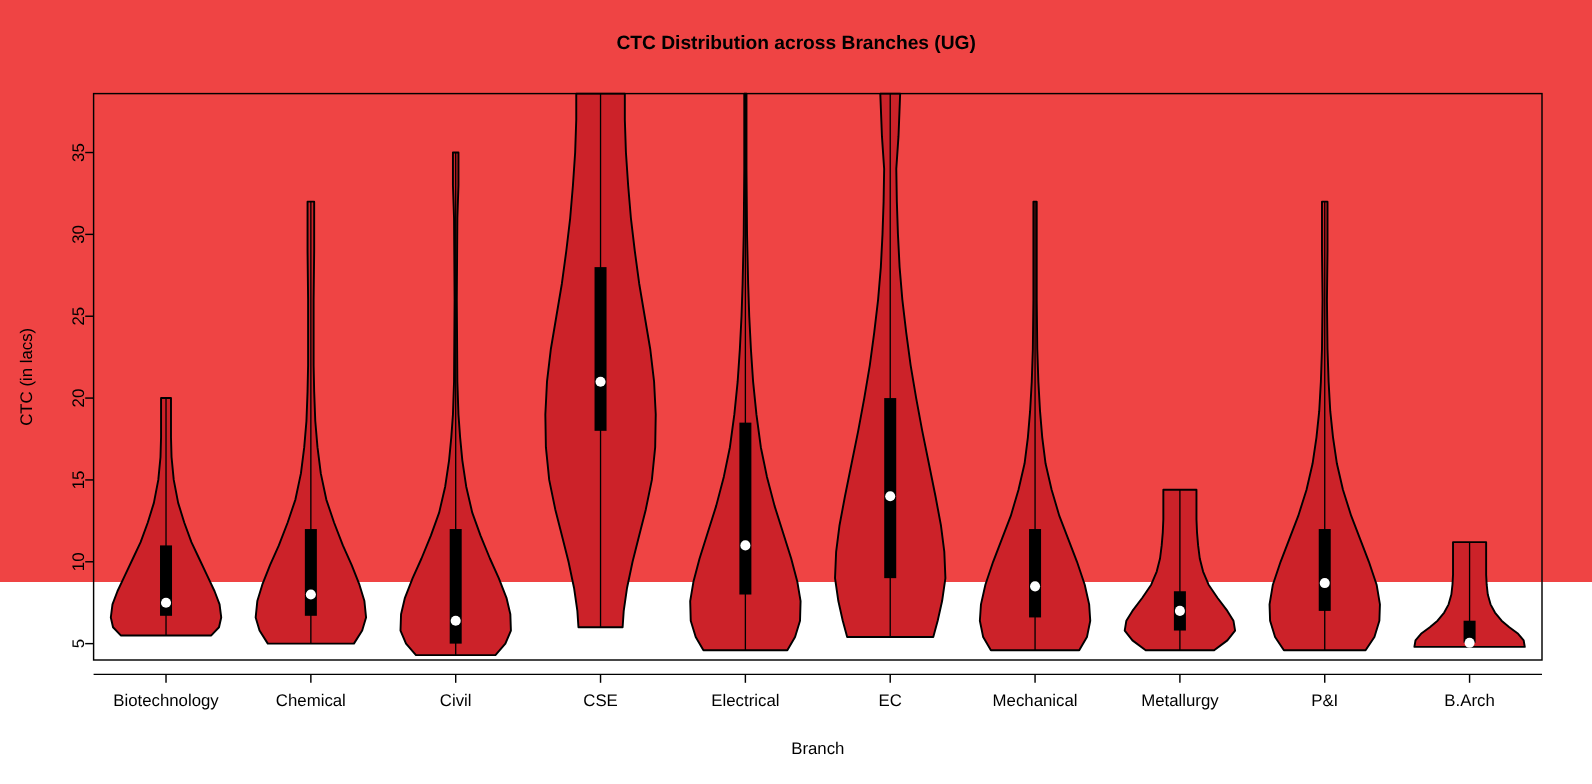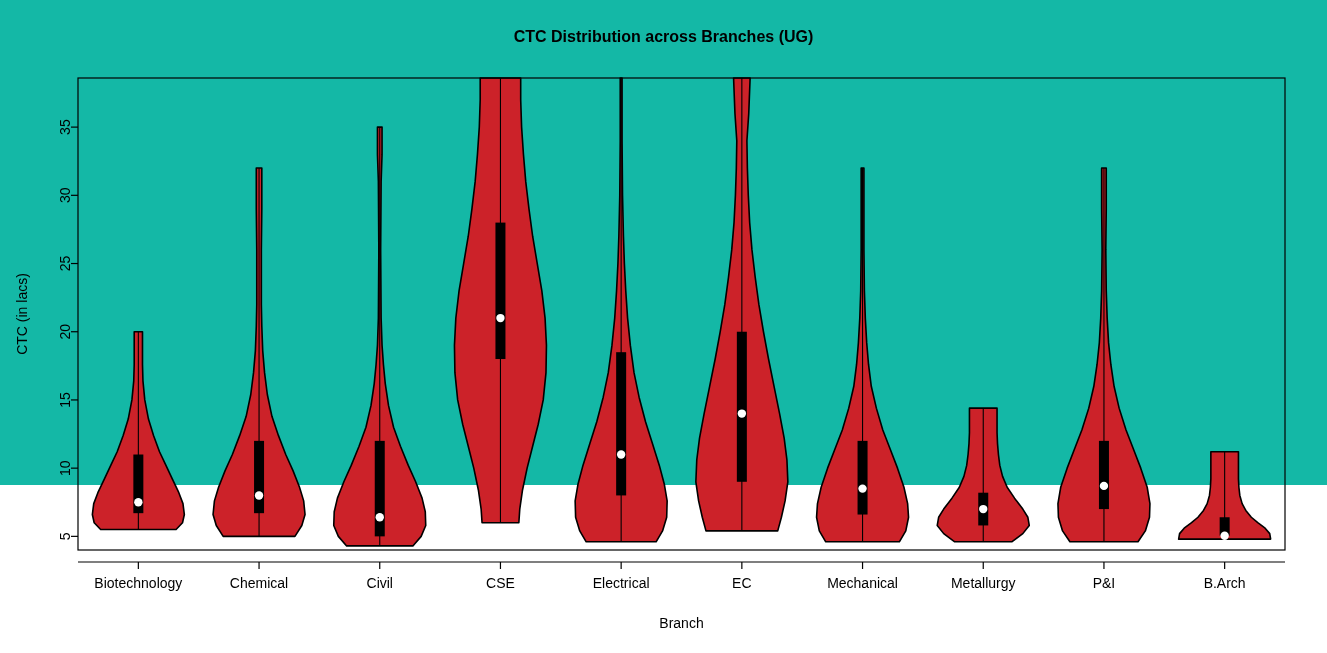--- a/index.html
+++ b/index.html
@@ -1,17 +1,17 @@
 <!DOCTYPE html>
 <html><head>
 <meta charset="utf-8">
 <style>
   html,body{margin:0;padding:0;background:#ffffff;}
   body{width:1327px;height:653px;font-family:"Liberation Sans",sans-serif;overflow:hidden;}
-  #root{position:relative;width:1327px;height:485px;background:#14b8a6;}
+  #root{position:relative;width:1327px;height:485px;background:#ef4444;}
   #title{
     position:absolute;left:0;top:28px;width:1327px;text-align:center;
     font-size:16px;font-weight:bold;color:#000;letter-spacing:0px;
   }
   #plot-svg{position:absolute;left:0;top:0;}
   .axis-label{font-size:14px;fill:#000;font-family:"Liberation Sans",sans-serif;}
   .tick-label{font-size:14px;fill:#000;font-family:"Liberation Sans",sans-serif;}
   .cat-label{font-size:14px;fill:#000;font-family:"Liberation Sans",sans-serif;}
 </style>
 </head>

